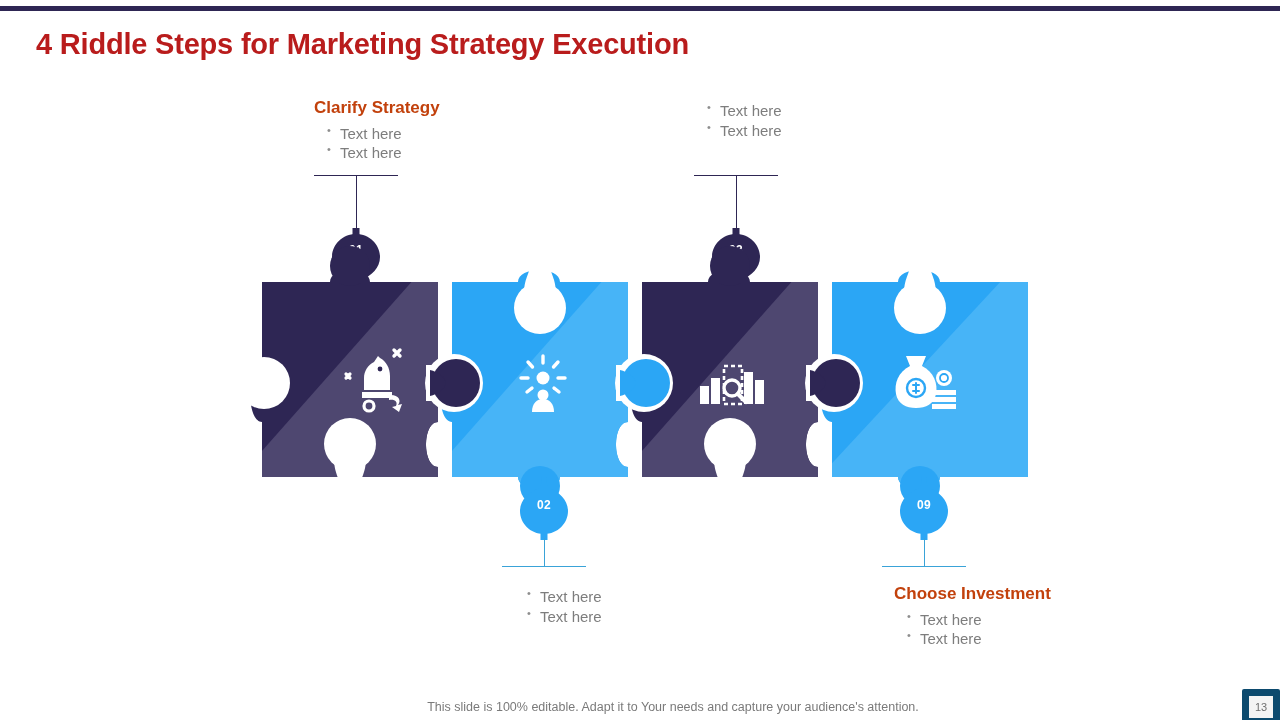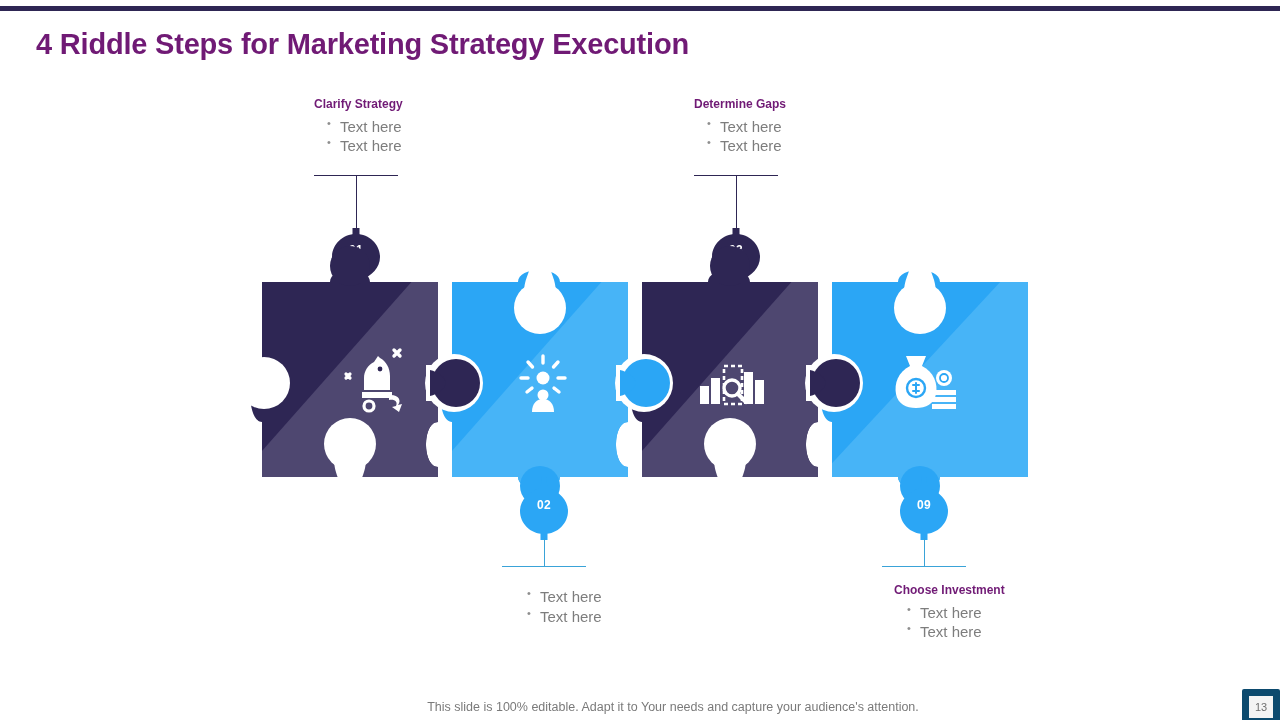--- a/index.html
+++ b/index.html
@@ -29,34 +29,34 @@
     background: #2E2654;
   }
 
   
   .slide-title {
     position: absolute;
     left: 36px;
     top: 28px;
     font-size: 29px;
     font-weight: bold;
-    color: #701a75;
+    color: #b91c1c;
     letter-spacing: -0.2px;
     white-space: nowrap;
   }
 
   
   .caption {
     position: absolute;
     width: 290px;
   }
   .caption-title {
-    font-size: 12px;
+    font-size: 17px;
     font-weight: bold;
-    color: #701a75;
+    color: #c2410c;
     line-height: 1.33;
     white-space: pre-line;
   }
   .caption-list {
     list-style: none;
     margin: 4px 0 0 0;
     padding: 0;
   }
   .caption-list li {
     position: relative;
@@ -170,21 +170,20 @@
   <div class="conn-v conn-dark" style="left:356px; top:175px; height:56px;"></div>
   <div class="pin pin-down" style="left:330px; top:228px;">
     <svg width="52" height="64" viewBox="0 0 52 64">
       <rect x="22.5" y="0" width="7" height="7" fill="#2E2654"></rect>
       <path d="M26 6 C40 6 50 17 50 29 C50 40 41 48 33 51 C28.5 53 28 58 28 64 L24 64 C24 58 23.5 53 19 51 C11 48 2 40 2 29 C2 17 12 6 26 6 Z" fill="#2E2654"></path>
     </svg>
     <div class="pin-label">01</div>
   </div>
 
   <div class="caption" style="left:694px; top:97px;">
-    <div class="caption-title">Determine Gaps</div>
     <ul class="caption-list">
       <li>Text here</li>
       <li>Text here</li>
     </ul>
   </div>
   <div class="conn-h conn-dark" style="left:694px; top:175px; width:84px;"></div>
   <div class="conn-v conn-dark" style="left:736px; top:175px; height:56px;"></div>
   <div class="pin pin-down" style="left:710px; top:228px;">
     <svg width="52" height="64" viewBox="0 0 52 64">
       <rect x="22.5" y="0" width="7" height="7" fill="#2E2654"></rect>

